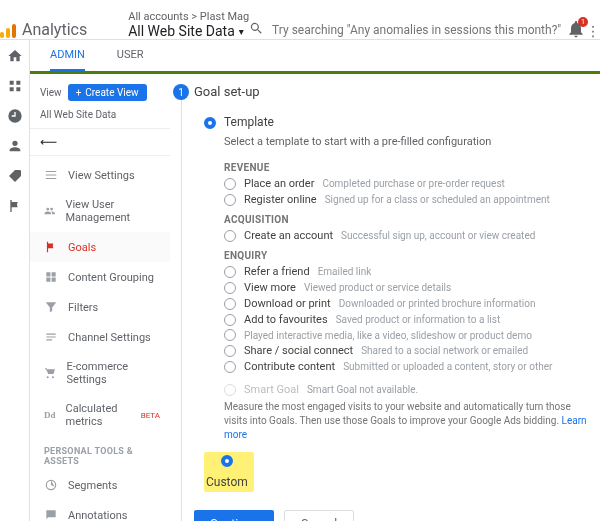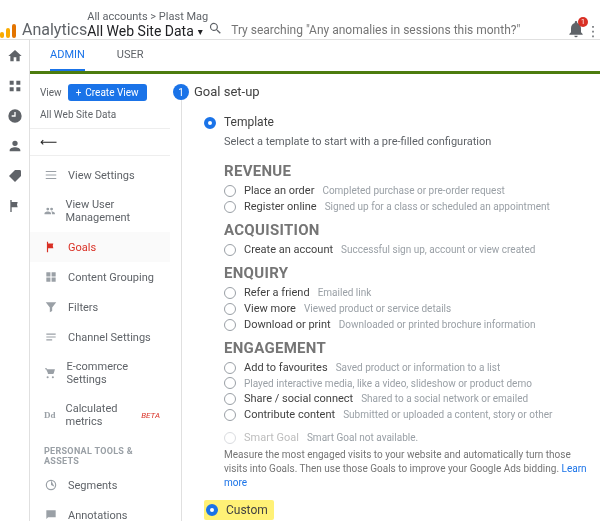--- a/index.html
+++ b/index.html
@@ -4,21 +4,21 @@
 <style>
   * { box-sizing: border-box; margin: 0; padding: 0; font-family: Roboto, Arial, sans-serif; }
   body { background: #fff; font-size: 12px; color: #212121; width: 600px; }
   .topbar { display:flex; align-items:flex-end; height: 40px; padding: 0 0; border-bottom: 1px solid #e0e0e0; }
   .ga-logo { display:flex; align-items:center; gap:6px; font-size:16px; color:#5f6368; }
   .logo-mark { width:16px; height:16px; position:relative; }
   .logo-mark span { position:absolute; bottom:0; border-radius:2px; }
   .logo-mark .b1 { left:0; width:4px; height:6px; background:#f9ab00; }
   .logo-mark .b2 { left:6px; width:4px; height:10px; background:#f9ab00; }
   .logo-mark .b3 { left:12px; width:4px; height:14px; background:#e37400; }
-  .account-sel { font-size:11px; color:#5f6368; }
+  .account-sel { font-size:11px; color:#5f6368;margin-left:41px; }
   .account-sel .prop { font-size:14px; color:#202124; display:flex; align-items:center; gap:4px; }
   .search-area { flex:1; display:flex; align-items:center; gap:8px; color:#5f6368; }
   .search-area input { border:none; outline:none; font-size:12px; width:100%; color:#5f6368; }
   .bell { position:relative; width:20px; height:20px; display:flex; align-items:center; justify-content:center; }
   .badge { position:absolute; top:-2px; right:-2px; width:10px; height:10px; border-radius:50%; background:#d93025; color:#fff; font-size:7px; display:flex; align-items:center; justify-content:center; }
   .main-row { display:flex; }
   .left-rail { width:30px; border-right:1px solid #e0e0e0; display:flex; flex-direction:column; align-items:center; padding-top:8px; gap:14px; min-height:490px; position:relative; }
   .left-rail .spacer { flex:1; }
   .rail-icon { width:16px; height:16px; color:#5f6368; display:flex; align-items:center; justify-content:center; cursor:pointer; }
   .content { flex:1; padding: 0 0 0 0; }
@@ -30,38 +30,38 @@
   .view-hdr { display:flex; align-items:center; gap:6px; padding: 0 10px 8px 10px; }
   .view-hdr .lbl { font-size:10px; color:#5f6368; }
   .create-btn { background:#1a73e8; color:#fff; font-size:10px; padding:3px 8px; border-radius:3px; border:none; cursor:pointer; display:flex; align-items:center; gap:4px;}
   .view-name { font-size:10px; color:#5f6368; padding:0 10px 8px 10px; }
   .sidebar-item { display:flex; align-items:center; gap:10px; padding:8px 10px 8px 14px; font-size:11px; color:#5f6368; cursor:pointer; }
   .sidebar-item.active { color:#d93025; background:#fafafa; }
   .sidebar-icon { width:14px; height:14px; color:#9aa0a6; display:flex; align-items:center; justify-content:center;font-family:Liberation Serif, serif; }
   .sidebar-item.active .sidebar-icon { color:#d93025; }
   .back-bar { display:flex; align-items:center; padding:6px 10px; border-top:1px solid #eee; border-bottom:1px solid #eee; margin-bottom:4px;}
   .section-hdr { font-size:9px; color:#9aa0a6; font-weight:bold; padding: 10px 14px 4px 14px; letter-spacing:0.3px; }
-  .beta { color:#d93025; font-size:8px; margin-left:2px;font-style:italic; }
+  .beta { color:#d93025; font-size:8px; margin-left:2px; }
   .step-pane { flex:1; padding:10px 8px 10px 0; }
   .step { border-left:1px solid #e0e0e0; margin-left:11px; padding-left:12px; padding-bottom:10px; position:relative; }
   .step-badge { position:absolute; left:-9px; top:0; width:16px; height:16px; border-radius:50%; background:#1a73e8; color:#fff; font-size:10px; display:flex; align-items:center; justify-content:center; }
   .step-title { font-size:13px; color:#424242; margin-bottom:16px; }
   .opt-row { display:flex; align-items:flex-end; gap:8px; margin:4px 0 4px 10px; }
   .radio { width:12px; height:12px; border-radius:50%; border:1.5px solid #9aa0a6; background:#fff; flex-shrink:0; }
   .radio.sel { border:4px solid #1a73e8; width:12px; height:12px; }
   .opt-label { font-size:12px; color:#424242; }
   .desc { font-size:11px; color:#5f6368; padding:2px 0 6px 30px; }
-  .cat-hdr { font-size:15px; color:#757575; font-weight:bold; margin:8px 0 4px 30px; letter-spacing:0.3px; }
+  .cat-hdr { font-size:10px; color:#757575; font-weight:bold; margin:8px 0 4px 30px; letter-spacing:0.3px; }
   .tmpl-row { display:flex; align-items:center; gap:8px; margin:3px 0 3px 30px; }
   .tmpl-label { font-size:11px; color:#424242; }
   .tmpl-hint { font-size:10px; color:#9aa0a6; }
   .smartgoal { margin:10px 0 4px 30px; font-size:11px; color:#bdbdbd; display:flex; align-items:center; gap:8px;}
   .smart-desc { font-size:10px; color:#757575; margin:2px 0 8px 30px; line-height:1.4; }
   .learn { color:#1a73e8; }
-  .custom-row { margin:2px 0 2px 10px; padding:3px 6px 3px 2px; background:#fff176; display:inline-flex; align-items:center; gap:8px; border-radius:2px; }
+  .custom-row { margin:2px 0 2px 10px; padding:3px 6px 3px 2px; background:#fff176; display:inline-flex; align-items:center; gap:8px; border-radius:2px;flex-direction:column; }
   .btn-row { margin:16px 0 0 0; display:flex; gap:10px; }
   .btn-primary { background:#1a73e8; color:#fff; border:none; padding:6px 16px; border-radius:2px; font-size:12px; cursor:pointer; }
   .btn-secondary { background:#fff; color:#5f6368; border:1px solid #dadce0; padding:6px 16px; border-radius:2px; font-size:12px; cursor:pointer; }
   svg { width:100%; height:100%; }
   .chev { font-size:10px; }
 </style>
 </head>
 <body>
 
 <div class="topbar">
@@ -277,21 +277,20 @@
               <span class="radio"></span>
               <span class="tmpl-label">View more</span>
               <span class="tmpl-hint">Viewed product or service details</span>
             </div>
           <div class="tmpl-row">
               <span class="radio"></span>
               <span class="tmpl-label">Download or print</span>
               <span class="tmpl-hint">Downloaded or printed brochure information</span>
             </div>
 
-          <div class="cat-hdr">ENGAGEMENT</div>
           <div class="tmpl-row">
               <span class="radio"></span>
               <span class="tmpl-label">Add to favourites</span>
               <span class="tmpl-hint">Saved product or information to a list</span>
             </div>
           <div class="tmpl-row">
               <span class="radio"></span>
               <span class="tmpl-hint">Played interactive media, like a video, slideshow or product demo</span>
             </div>
           <div class="tmpl-row">

